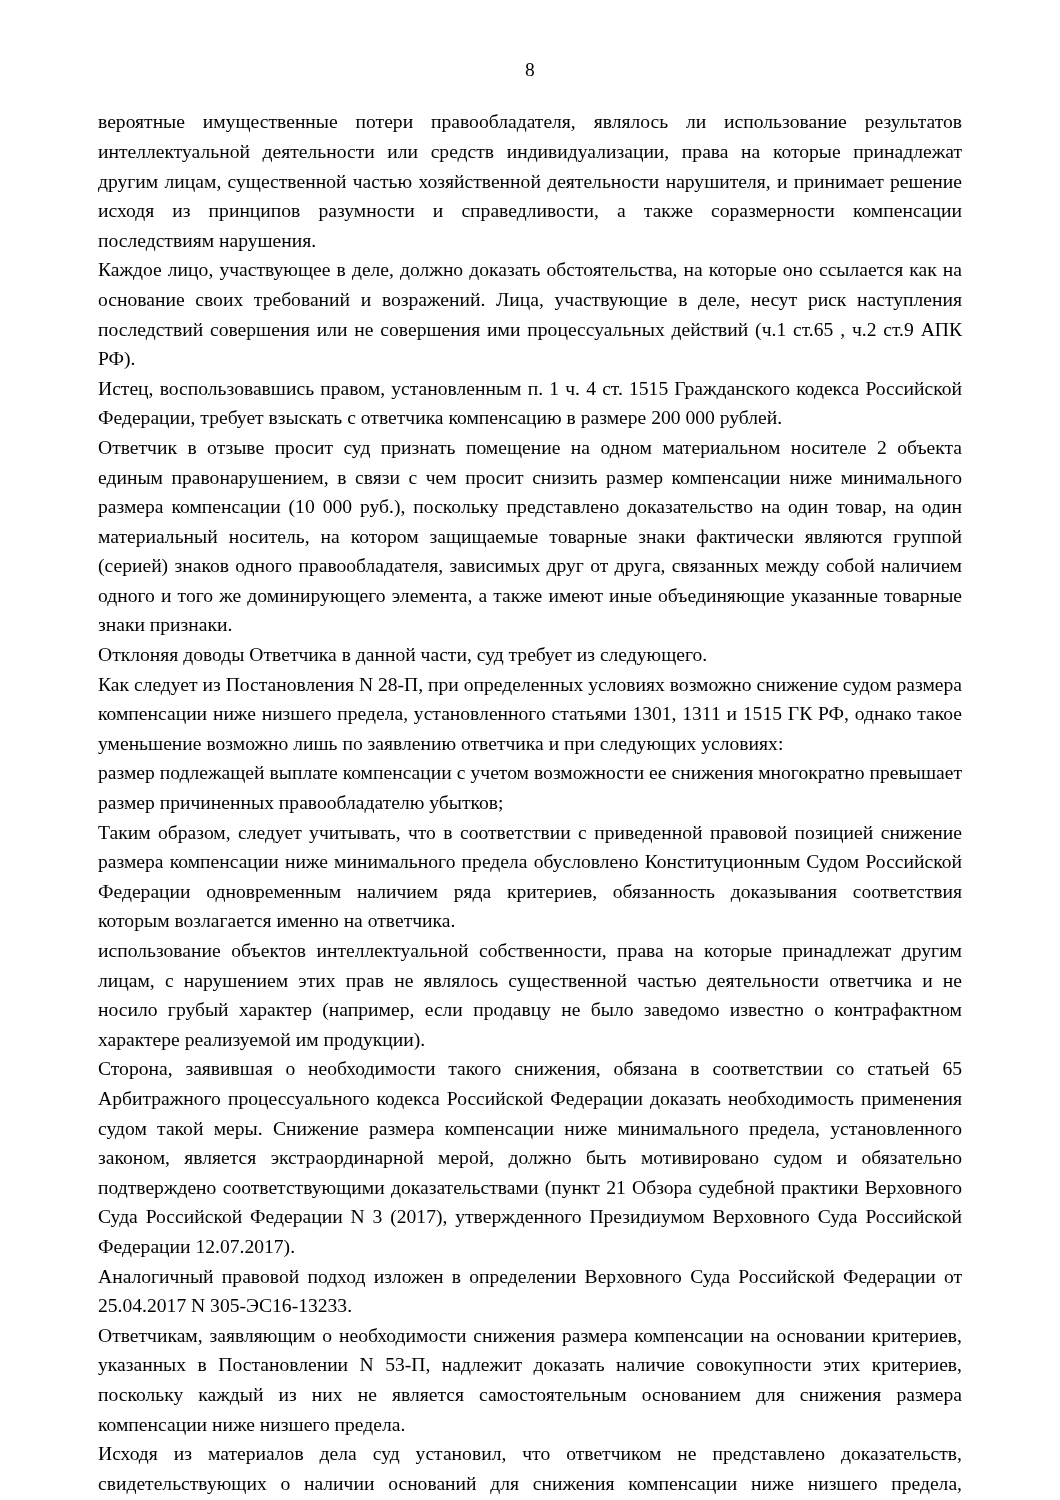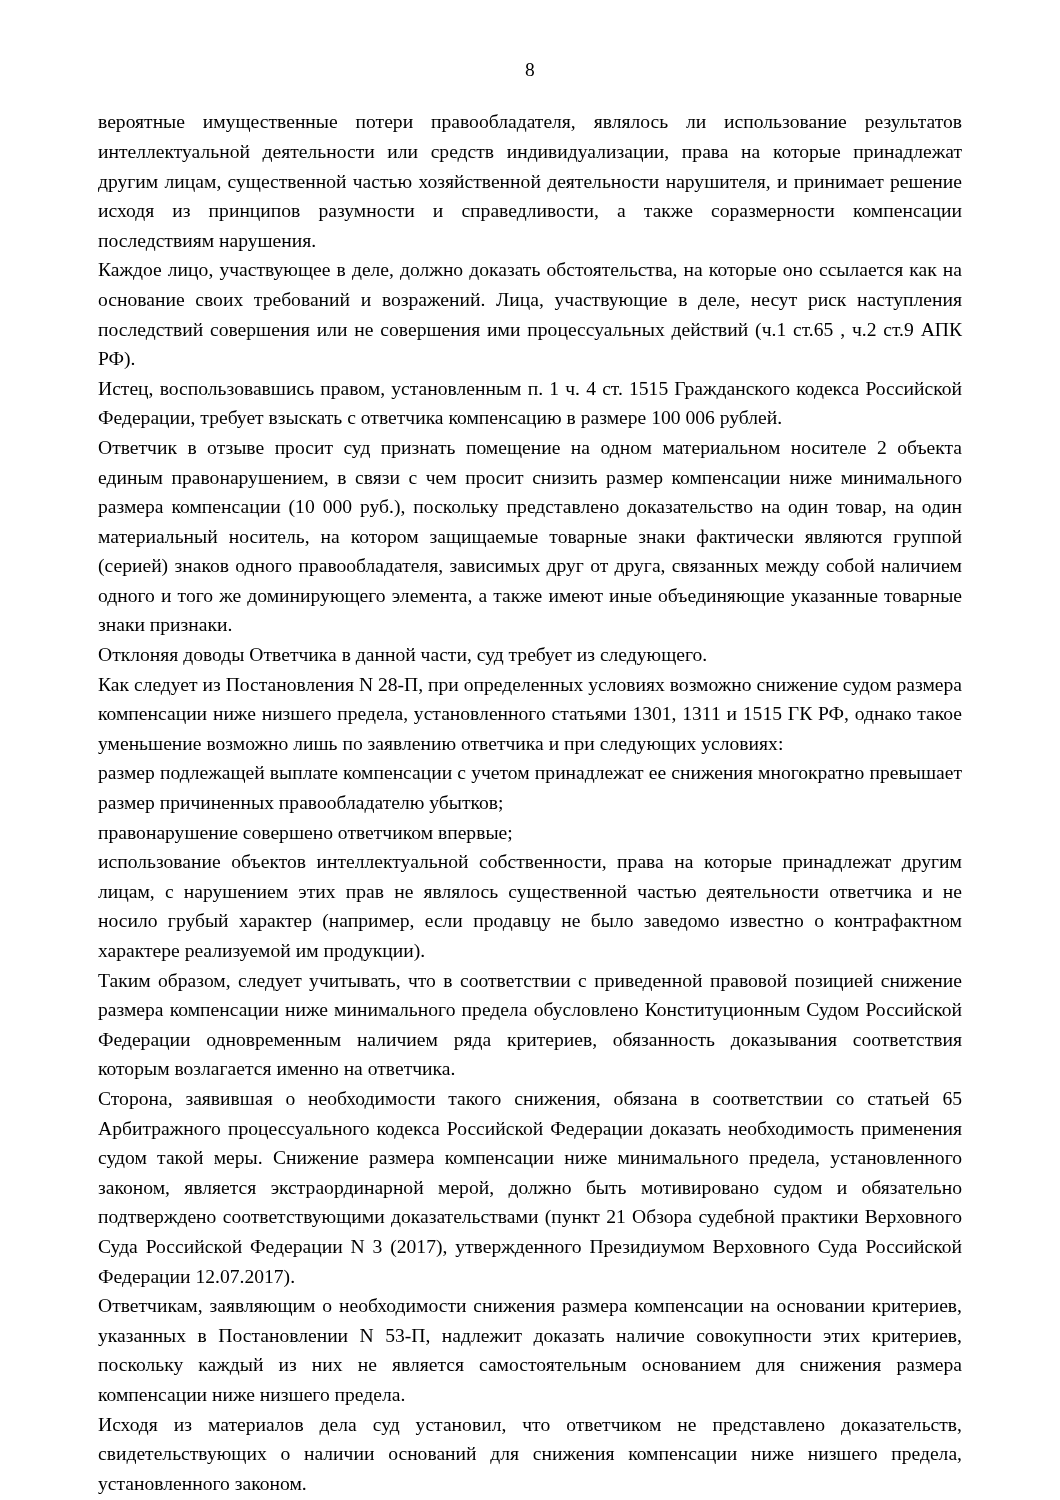--- a/index.html
+++ b/index.html
@@ -53,26 +53,26 @@
 </head>
 <body>
 
 <div class="page">
 
   <div class="page-number">8</div>
 
   <div class="doc-body">
     <p class="para-flush">вероятные имущественные потери правообладателя, являлось ли использование результатов интеллектуальной деятельности или средств индивидуализации, права на которые принадлежат другим лицам, существенной частью хозяйственной деятельности нарушителя, и принимает решение исходя из принципов разумности и справедливости, а также соразмерности компенсации последствиям нарушения.</p>
     <p class="para-indent">Каждое лицо, участвующее в деле, должно доказать обстоятельства, на которые оно ссылается как на основание своих требований и возражений. Лица, участвующие в деле, несут риск наступления последствий совершения или не совершения ими процессуальных действий (ч.1 ст.65 , ч.2 ст.9 АПК РФ).</p>
-    <p class="para-indent">Истец, воспользовавшись правом, установленным п. 1 ч. 4 ст. 1515 Гражданского кодекса Российской Федерации, требует взыскать с ответчика компенсацию в размере 100 006 рублей.</p>
+    <p class="para-indent">Истец, воспользовавшись правом, установленным п. 1 ч. 4 ст. 1515 Гражданского кодекса Российской Федерации, требует взыскать с ответчика компенсацию в размере 200 000 рублей.</p>
     <p class="para-indent">Ответчик в отзыве просит суд признать помещение на одном материальном носителе 2 объекта единым правонарушением, в связи с чем просит снизить размер компенсации ниже минимального размера компенсации (10 000 руб.), поскольку представлено доказательство на один товар, на один материальный носитель, на котором защищаемые товарные знаки фактически являются группой (серией) знаков одного правообладателя, зависимых друг от друга, связанных между собой наличием одного и того же доминирующего элемента, а также имеют иные объединяющие указанные товарные знаки признаки.</p>
     <p class="para-indent">Отклоняя доводы Ответчика в данной части, суд требует из следующего.</p>
     <p class="para-indent">Как следует из Постановления N 28-П, при определенных условиях возможно снижение судом размера компенсации ниже низшего предела, установленного статьями 1301, 1311 и 1515 ГК РФ, однако такое уменьшение возможно лишь по заявлению ответчика и при следующих условиях:</p>
-    <p class="para-indent-small">размер подлежащей выплате компенсации с учетом принадлежат ее снижения многократно превышает размер причиненных правообладателю убытков;</p>
-    <p class="para-indent-small">правонарушение совершено ответчиком впервые;</p>
+    <p class="para-indent-small">размер подлежащей выплате компенсации с учетом возможности ее снижения многократно превышает размер причиненных правообладателю убытков;</p>
+    <p class="para-indent">Таким образом, следует учитывать, что в соответствии с приведенной правовой позицией снижение размера компенсации ниже минимального предела обусловлено Конституционным Судом Российской Федерации одновременным наличием ряда критериев, обязанность доказывания соответствия которым возлагается именно на ответчика.</p>
     <p class="para-indent">использование объектов интеллектуальной собственности, права на которые принадлежат другим лицам, с нарушением этих прав не являлось существенной частью деятельности ответчика и не носило грубый характер (например, если продавцу не было заведомо известно о контрафактном характере реализуемой им продукции).</p>
-    <p class="para-indent">Таким образом, следует учитывать, что в соответствии с приведенной правовой позицией снижение размера компенсации ниже минимального предела обусловлено Конституционным Судом Российской Федерации одновременным наличием ряда критериев, обязанность доказывания соответствия которым возлагается именно на ответчика.</p>
     <p class="para-indent">Сторона, заявившая о необходимости такого снижения, обязана в соответствии со статьей 65 Арбитражного процессуального кодекса Российской Федерации доказать необходимость применения судом такой меры. Снижение размера компенсации ниже минимального предела, установленного законом, является экстраординарной мерой, должно быть мотивировано судом и обязательно подтверждено соответствующими доказательствами (пункт 21 Обзора судебной практики Верховного Суда Российской Федерации N 3 (2017), утвержденного Президиумом Верховного Суда Российской Федерации 12.07.2017).</p>
+    <p class="para-indent">Аналогичный правовой подход изложен в определении Верховного Суда Российской Федерации от 25.04.2017 N 305-ЭС16-13233.</p>
     <p class="para-indent">Ответчикам, заявляющим о необходимости снижения размера компенсации на основании критериев, указанных в Постановлении N 53-П, надлежит доказать наличие совокупности этих критериев, поскольку каждый из них не является самостоятельным основанием для снижения размера компенсации ниже низшего предела.</p>
     <p class="para-indent">Исходя из материалов дела суд   установил, что ответчиком не представлено доказательств, свидетельствующих о наличии оснований для снижения компенсации ниже низшего предела, установленного законом.</p>
   </div>
 
 </div>
 
 </body></html>

